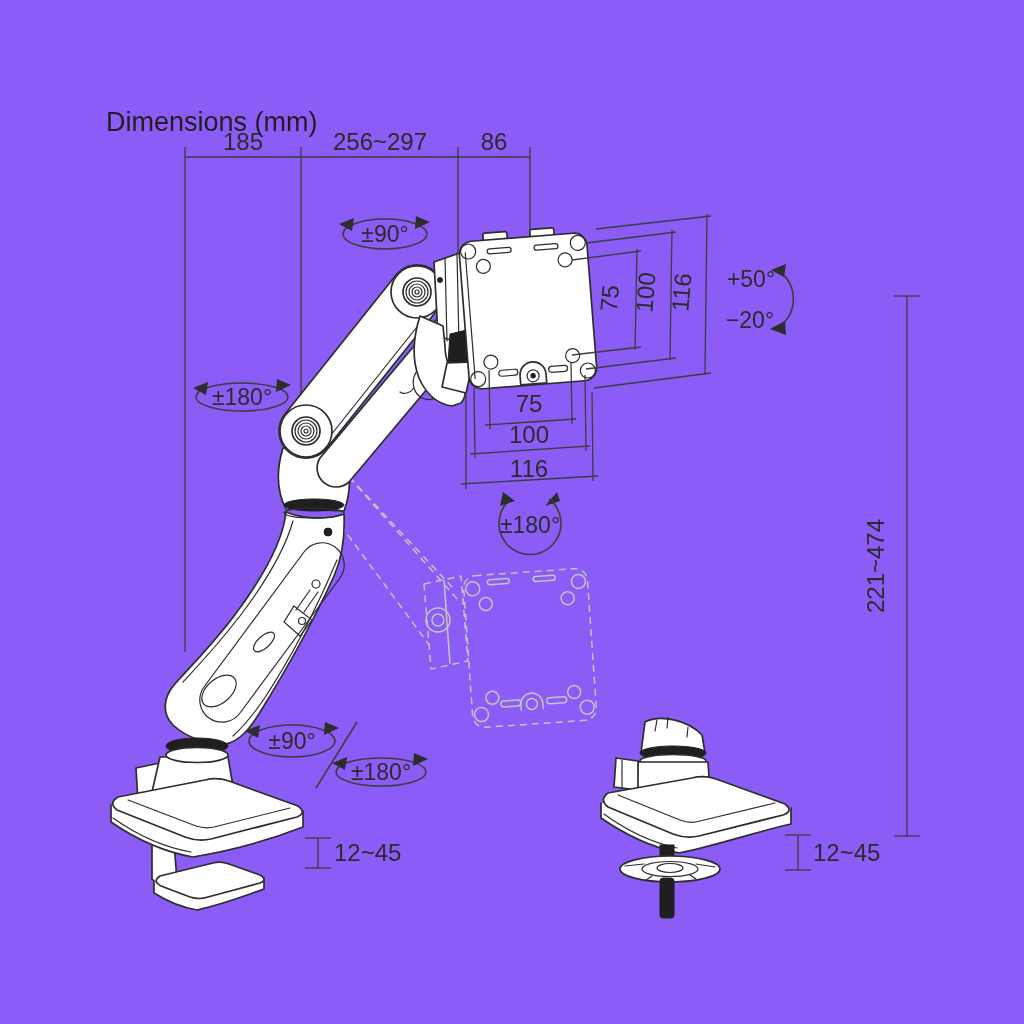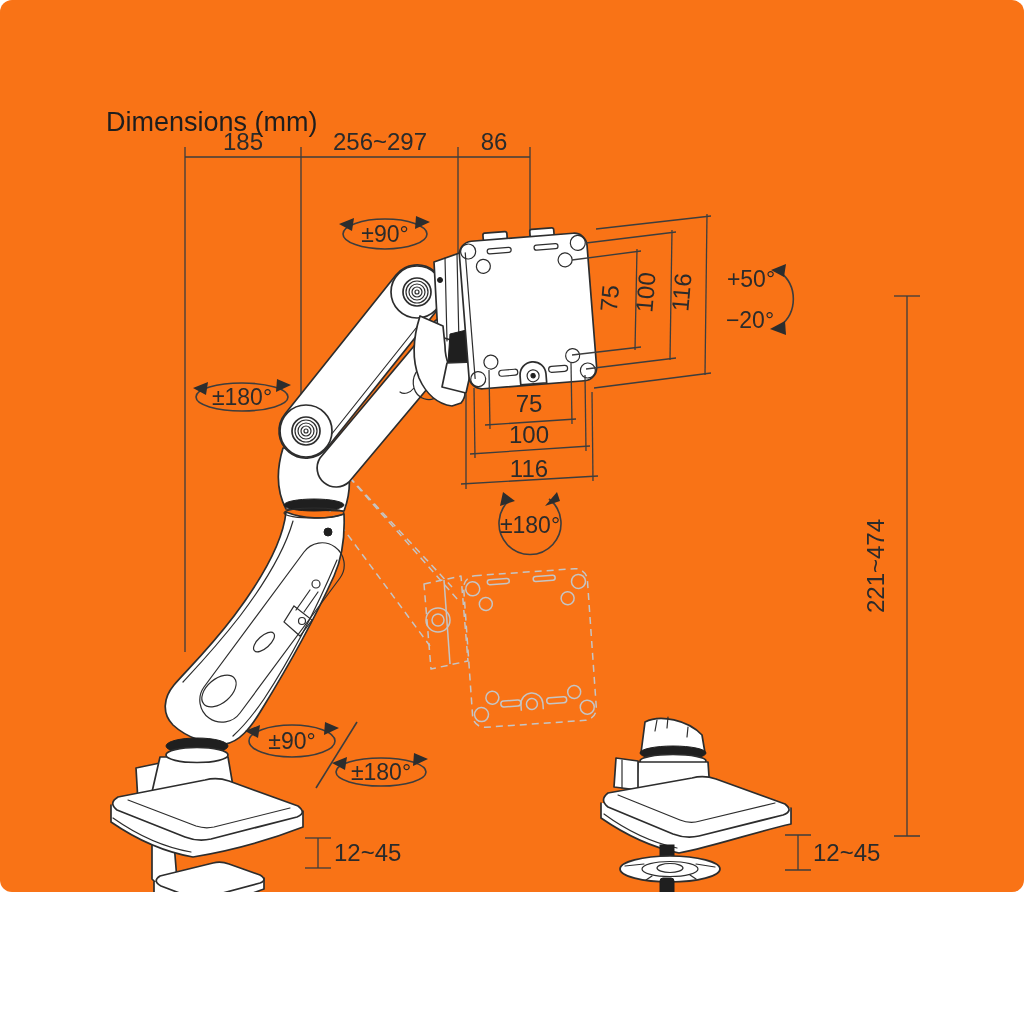--- a/index.html
+++ b/index.html
@@ -1,17 +1,17 @@
 <!DOCTYPE html>
 <html><head>
 <meta charset="utf-8">
 <style>
   html,body{margin:0;padding:0;background:#fff;}
-  .stage{position:relative;width:1024px;height:892px;background:#f97316;overflow:hidden;
-         font-family:"Liberation Sans",sans-serif;border-radius:12px;}
+  .stage{position:relative;width:1024px;height:1024px;background:#8b5cf6;overflow:hidden;
+         font-family:"Liberation Sans",sans-serif;}
   svg{position:absolute;left:0;top:0;}
   text{fill:#2b2b2b;font-family:"Liberation Sans",sans-serif;}
   .dim-label{font-size:24px;}
   .title-label{font-size:27px;fill:#1e1e1e;}
   .rot-label{font-size:23px;}
   .dimline{stroke:#3d3d3d;stroke-width:1.3;fill:none;}
   .art{stroke:#2d2d2d;stroke-width:1.7;fill:#ffffff;stroke-linejoin:round;stroke-linecap:round;}
   .artline{stroke:#2d2d2d;stroke-width:1.2;fill:none;stroke-linecap:round;}
   .dark{fill:#1f1f1f;stroke:#1f1f1f;}
   .ghost{stroke:#c5c5c5;stroke-width:1.5;fill:none;stroke-linejoin:round;}

